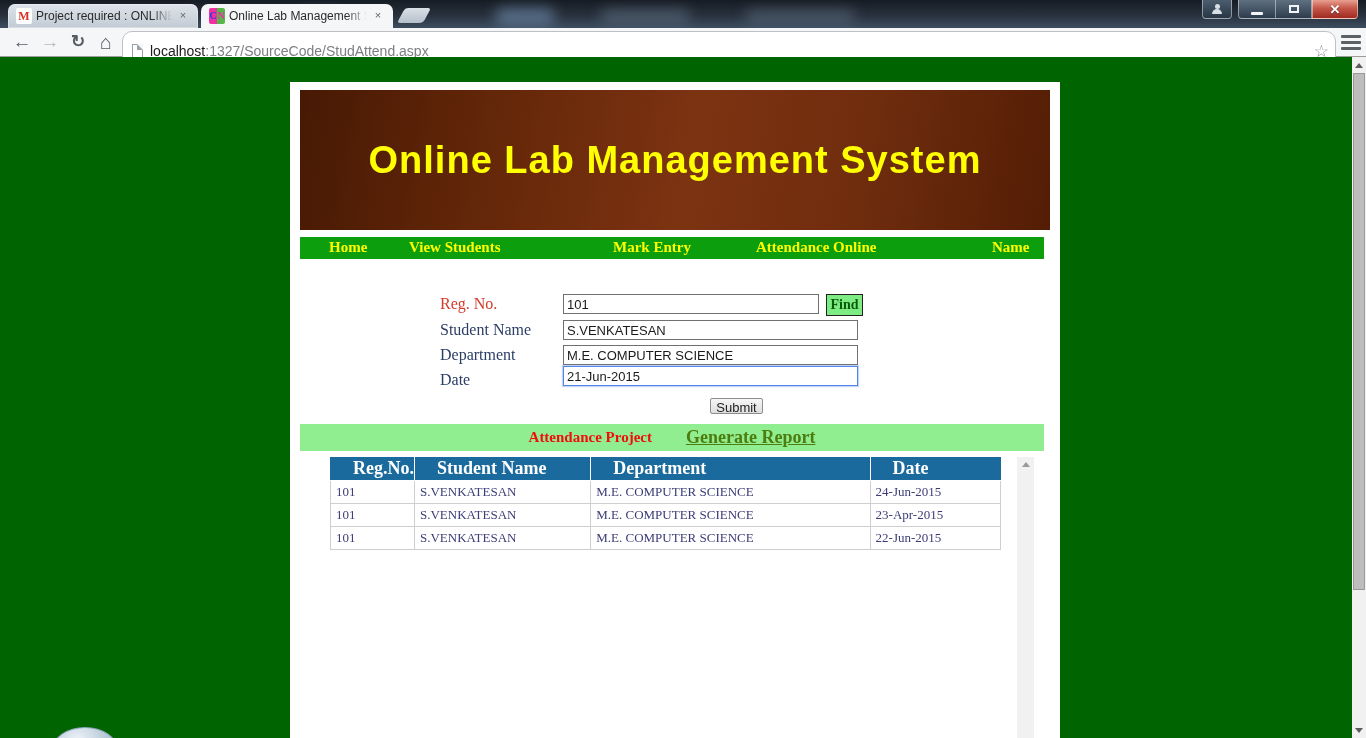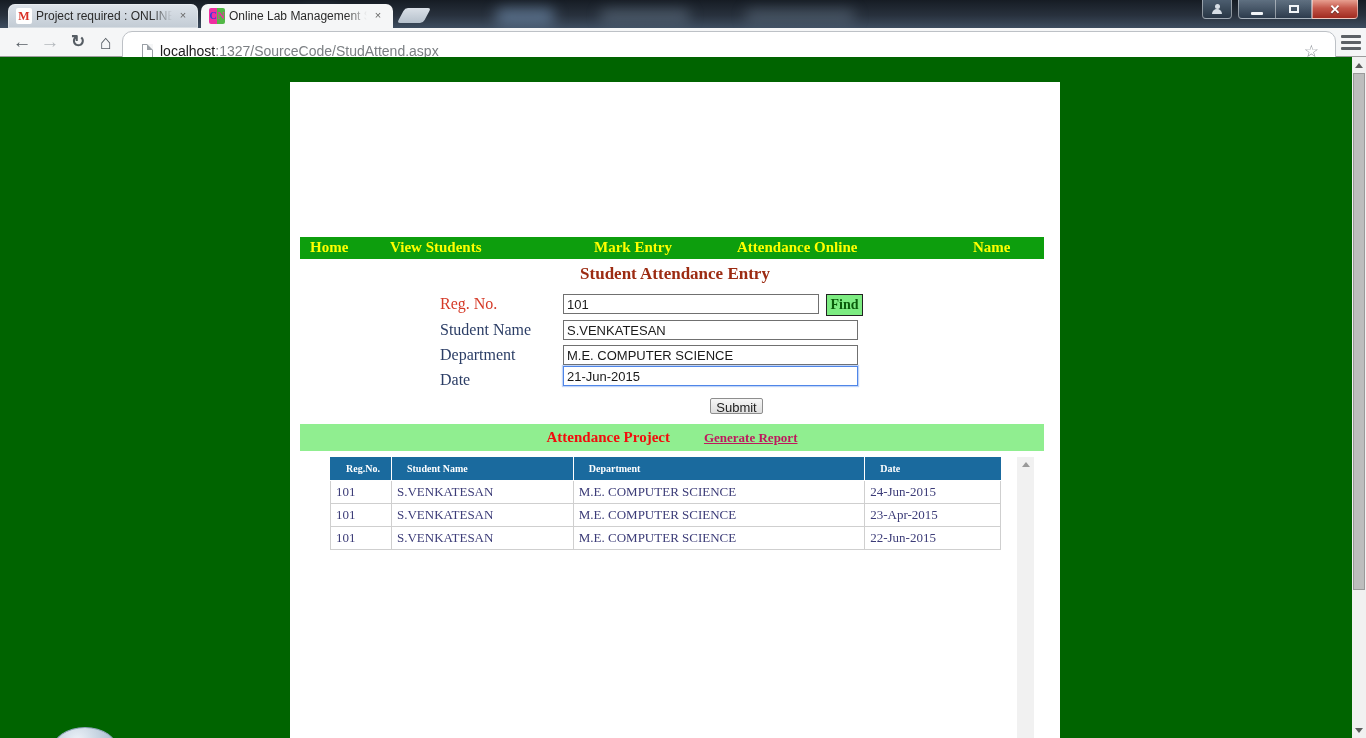--- a/index.html
+++ b/index.html
@@ -51,21 +51,21 @@
   .glyph-person:after { content:""; position:absolute; left:0; top:5px; width:10px; height:5px; border-radius:5px 5px 0 0; background:#d7dee6; }
 
   
   .toolbar { position:absolute; left:0; top:28px; width:1366px; height:29px; background:#f5f6f7;
     border-bottom:1px solid #9c9c9c; display:flex; align-items:center; }
   .navicon { font-size:19px; color:#565d64; width:28px; text-align:center; line-height:26px; }
   .navicon.disabled { color:#b4b9bd; }
   .navicon.reload { font-size:17px; font-weight:bold; }
   .navicon.home { font-size:20px; }
   .omnibox { position:absolute; left:122px; top:3px; width:1214px; height:40px; background:#fff;
-    border:1px solid #bdc1c6; border-radius:10px; display:flex; align-items:center; padding:0 16px; }
+    border:1px solid #bdc1c6; border-radius:10px; display:flex; align-items:center; padding:0 6px; }
   .doc-icon { width:11px; height:14px; border:1px solid #9aa0a6; background:#fff; position:relative; margin:0 7px 0 3px; }
   .doc-icon:before { content:""; position:absolute; right:-1px; top:-1px; border:3px solid #f5f6f7;
     border-left-color:#9aa0a6; border-bottom-color:#9aa0a6; }
   .url { font-size:14px; white-space:nowrap; }
   .url .host { color:#1b1b1b; }
   .url .path { color:#7b7f83; }
   .star { margin-left:auto; font-size:17px; color:#8b9096; }
   .menu-btn { position:absolute; right:5px; top:7px; width:20px; height:16px; }
   .menu-btn div { height:3px; background:#5c6166; margin-bottom:3px; border-radius:1px; }
 
@@ -74,21 +74,21 @@
   .content { position:absolute; left:290px; top:25px; width:770px; height:656px; background:#fff; }
 
   .site-header { position:absolute; left:10px; top:8px; width:750px; height:140px;
     background:linear-gradient(100deg,#47190401 0%,#471904 0%,#662809 28%,#7c3312 52%,#702d0e 74%,#531d05 100%);
     display:flex; align-items:center; justify-content:center; }
   .site-title { color:#ffff00; font-size:38px; font-weight:bold; letter-spacing:1px;
     font-family:"Liberation Sans",sans-serif; }
 
   .site-nav { position:absolute; left:10px; top:155px; width:744px; height:22px; background:#0d9e0d; }
   .nav-item { position:absolute; top:2px; color:#ffff00; font-weight:bold; font-size:15px;
-    font-family:"Liberation Serif",serif; white-space:nowrap; cursor:pointer; }
+    font-family:"Liberation Serif",serif; white-space:nowrap; cursor:pointer;margin-left:19px; }
   .nav-home { left:10px; } .nav-view { left:90px; } .nav-mark { left:294px; }
   .nav-att { left:437px; } .nav-back { left:673px; }
 
   .section-title { position:absolute; left:0; top:182px; width:770px; text-align:center;
     color:#9c2b12; font-weight:bold; font-size:17px; font-family:"Liberation Serif",serif; }
 
   .fld-label { position:absolute; left:150px; font-size:16px; font-family:"Liberation Serif",serif; color:#2c3e66; }
   .fld-label.red { color:#d53a28; }
   .fld-input { position:absolute; left:273px; height:20px; border:1px solid #707070; font-size:13px;
     padding:1px 3px; font-family:"Liberation Sans",sans-serif; color:#1a1a1a; background:#fff; }
@@ -98,27 +98,27 @@
   .find-btn { position:absolute; left:536px; top:212px; width:37px; height:22px; background:#7dec82;
     border:1px solid #222; color:#0a5c0a; font-weight:bold; font-size:14px; font-family:"Liberation Serif",serif;
     text-align:center; line-height:20px; cursor:pointer; }
   .submit-btn { position:absolute; left:420px; top:316px; width:53px; height:16px;
     background:linear-gradient(180deg,#f6f6f6,#dedede); border:1px solid #8e8e8e; border-radius:2px;
     font-size:13px; color:#222; text-align:center; line-height:18px; cursor:pointer; }
 
   .details-bar { position:absolute; left:10px; top:342px; width:744px; height:27px; background:#90ee90;
     display:flex; align-items:center; justify-content:center; gap:34px; }
   .details-title { color:#f20d0d; font-weight:bold; font-size:15px; font-family:"Liberation Serif",serif; }
-  .report-link { color:#be185d; font-weight:bold; font-size:13px; font-family:"Liberation Serif",serif;
+  .report-link { color:#4d7c0f; font-weight:bold; font-size:18px; font-family:"Liberation Serif",serif;
     text-decoration:underline; cursor:pointer; }
 
   .grid { position:absolute; left:40px; top:375px; width:671px; border-collapse:collapse;
     font-family:"Liberation Serif",serif; }
-  .grid th { background:#1a6a9e; color:#fff; font-size:10px; text-align:left; height:23px;
-    padding:0 0 0 15px; border:1px solid #fff; border-top:none; font-weight:bold; }
+  .grid th { background:#1a6a9e; color:#fff; font-size:18px; text-align:left; height:23px;
+    padding:0 0 0 22px; border:1px solid #fff; border-top:none; font-weight:bold; }
   .grid th:first-child { border-left:1px solid #1a6a9e; }
   .grid th:last-child { border-right:1px solid #1a6a9e; }
   .grid td { height:23px; font-size:13px; color:#3c3c78; padding:0 0 0 5px;
     border:1px solid #cfcfcf; background:#fff; }
   .col1 { width:61px; } .col2 { width:182px; } .col3 { width:292px; } .col4 { width:136px; }
 
   .panel-scrollbar { position:absolute; left:727px; top:375px; width:17px; height:281px; background:#f1f1f1; }
   .panel-scroll-up { height:15px; display:flex; align-items:center; justify-content:center; }
   .tri-up { width:0; height:0; border-left:4px solid transparent; border-right:4px solid transparent; border-bottom:5px solid #9a9a9a; }
   .tri-down { width:0; height:0; border-left:4px solid transparent; border-right:4px solid transparent; border-top:5px solid #5c5c5c; }
@@ -190,30 +190,32 @@
       <div></div>
       <div></div>
       <div></div>
     </div>
 </div>
 
 <div class="page">
 
   <div class="content">
 
+    <div class="site-header">
+      <span class="site-title">Online Lab Management System</span>
+    </div>
 
     <div class="site-nav">
       <span class="nav-item nav-home">Home</span>
       <span class="nav-item nav-view">View Students</span>
       <span class="nav-item nav-mark">Mark Entry</span>
       <span class="nav-item nav-att">Attendance Online</span>
       <span class="nav-item nav-back">Name</span>
     </div>
 
-    <div class="section-title">Student Attendance Entry</div>
 
     <span class="fld-label red row1">Reg. No.</span>
     <input class="fld-input in1" value="101" style="">
     <div class="find-btn">Find</div>
 
     <span class="fld-label row2">Student Name</span>
     <input class="fld-input in2" value="S.VENKATESAN" style="">
 
     <span class="fld-label row3">Department</span>
     <input class="fld-input in3" value="M.E. COMPUTER SCIENCE" style="">

